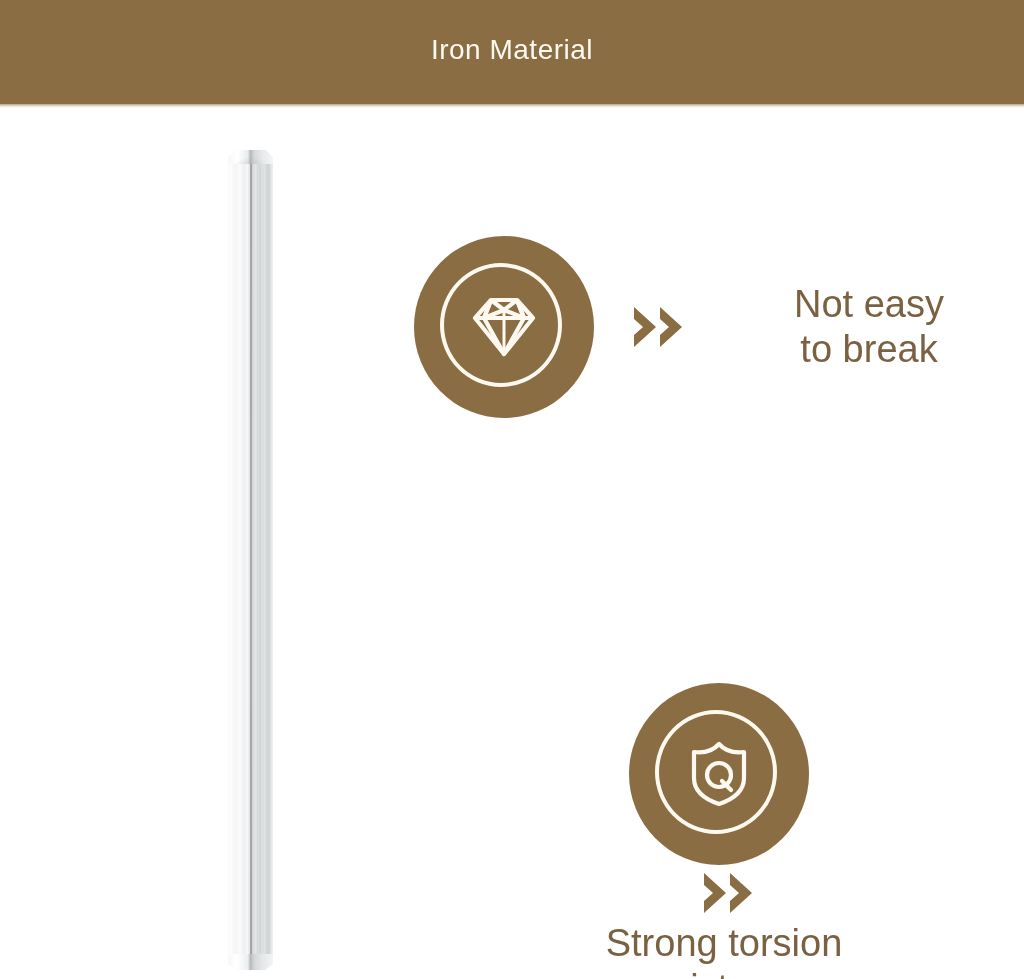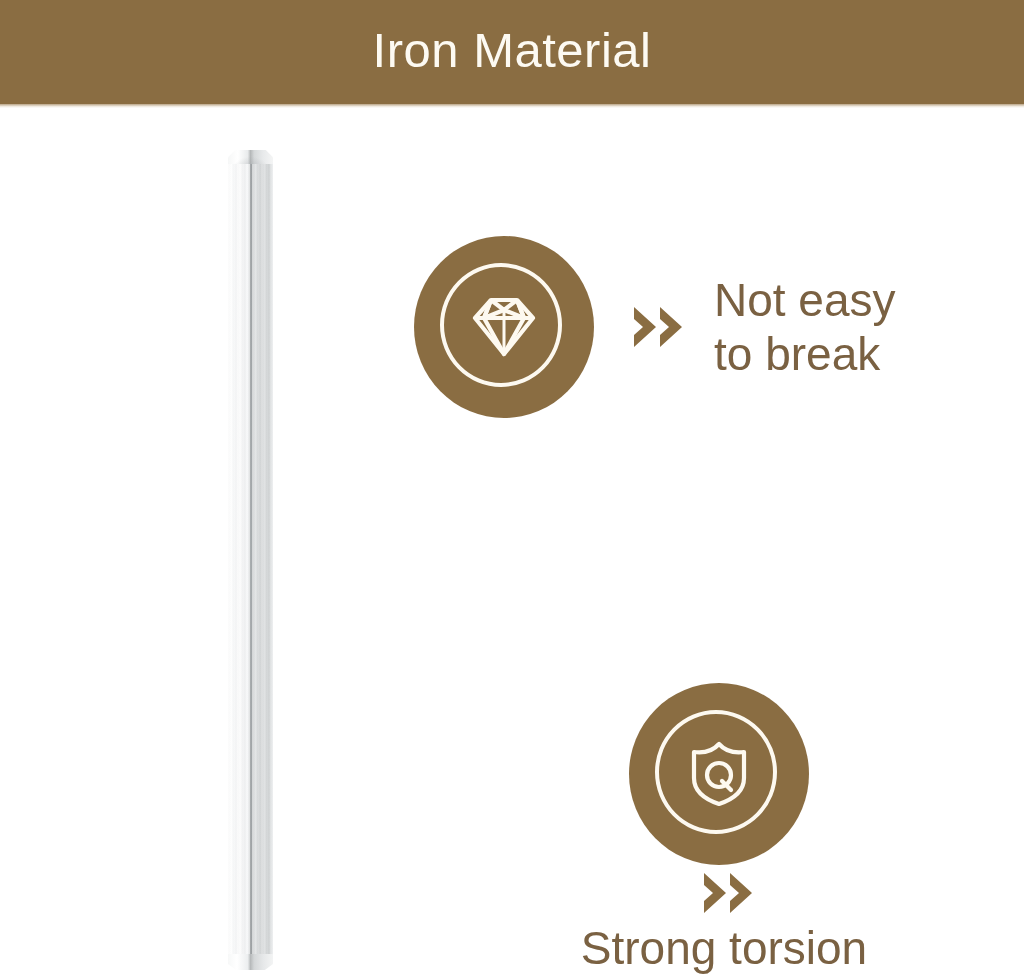--- a/index.html
+++ b/index.html
@@ -31,21 +31,21 @@
   #header-underline {
     position: absolute;
     left: 0;
     top: 104px;
     width: 1024px;
     height: 4px;
     background: linear-gradient(to bottom, #b9a486, #efe9df 60%, #ffffff);
   }
   #page-title {
     color: #fdfaf2;
-    font-size: 49px;
+    font-size: 28px;
     font-weight: 400;
     letter-spacing: 0.5px;
     line-height: 1;
     margin: 9px;
     padding: 0;
     transform: translateY(-2px);
   }
 
   
   #product-area {
@@ -205,24 +205,25 @@
     height: 56px;
     margin-left: 34px;
     display: flex;
     align-items: center;
     justify-content: center;
   }
   .feature-text {
     flex: 1 1 auto;
     margin-left: 24px;
     color: #7a6142;
-    font-size: 46px;
+    font-size: 38px;
     line-height: 1.18;
     font-weight: 400;
     white-space: pre-line;
+    text-align: center;
   }
 </style>
 </head>
 <body>
 
 <div id="header-banner">
   <h1 id="page-title">Iron Material</h1>
 </div>
 <div id="header-underline"></div>
 

